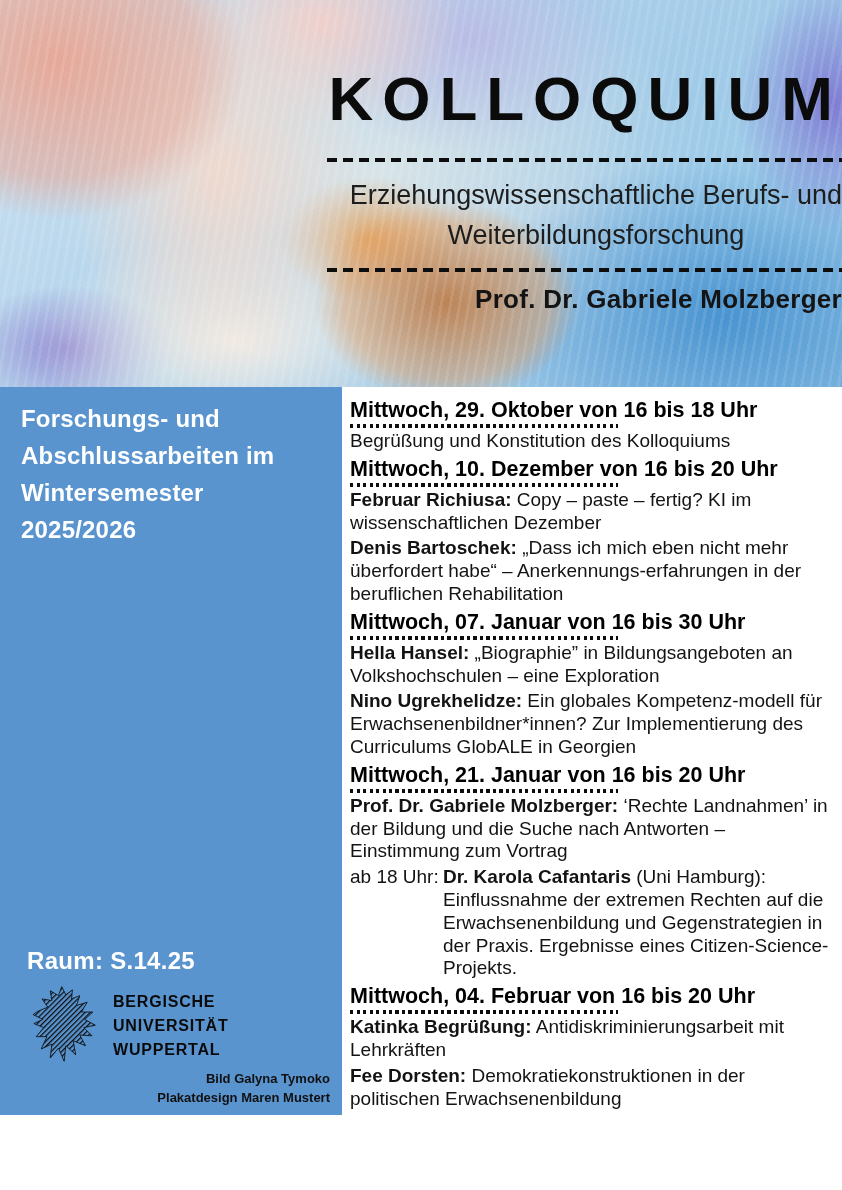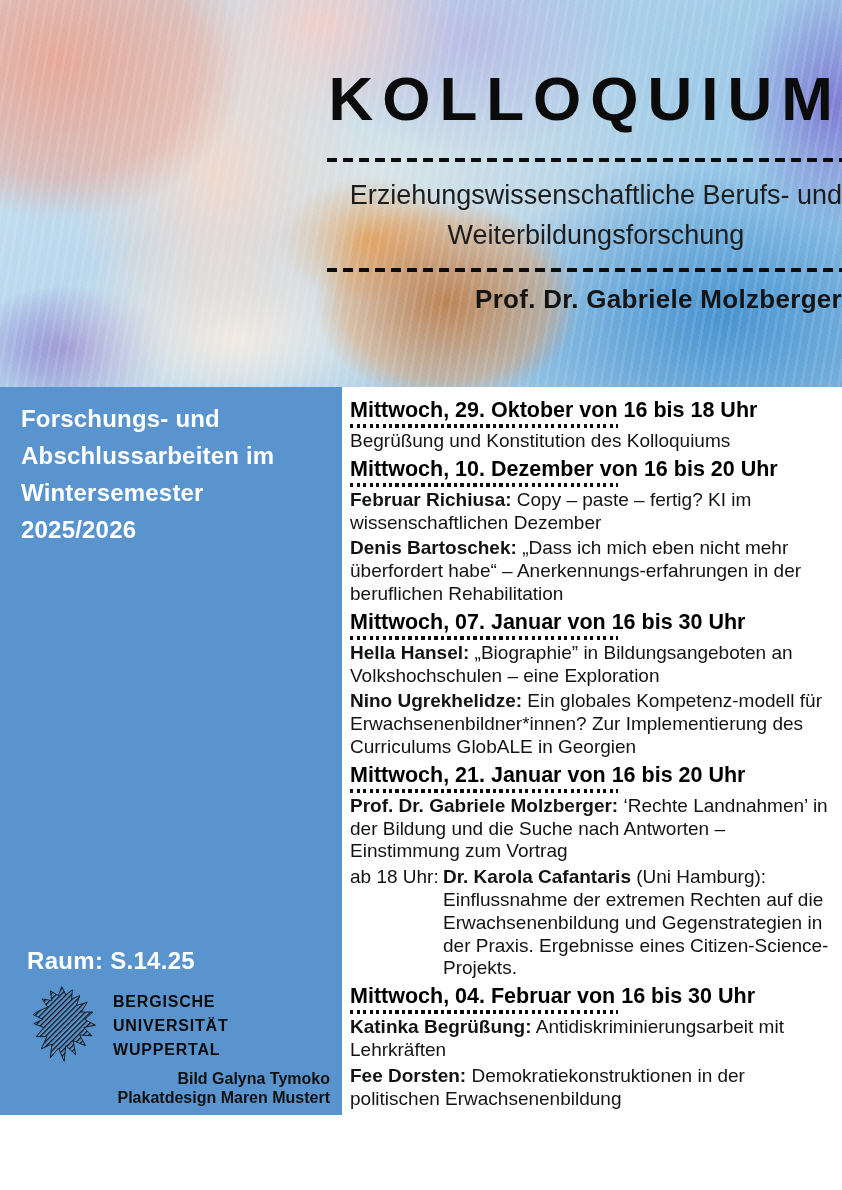--- a/index.html
+++ b/index.html
@@ -47,21 +47,21 @@
   .lower{display:flex;height:728px;}
   .sidebar{
     width:342px;box-sizing:border-box;background:#5994cf;color:#ffffff;
     display:flex;flex-direction:column;padding:13px 0 6px;
   }
   .side-heading{padding:0 18px 0 21px;font-size:24px;line-height:37px;font-weight:600;letter-spacing:0.2px;}
   .room{margin-top:auto;padding-left:27px;font-size:24px;font-weight:600;letter-spacing:0.3px;}
   .logo-row{display:flex;align-items:center;gap:11px;padding:10px 0 0 28px;}
   .lion{width:74px;height:82px;flex:0 0 auto;}
   .wordmark{color:#0a0a0a;font-weight:bold;font-size:16px;line-height:24px;letter-spacing:0.8px;}
-  .credits{align-self:flex-end;text-align:right;padding:2px 12px 2px 0;color:#101010;font-size:16px;line-height:19px;font-weight:600;}
+  .credits{align-self:flex-end;text-align:right;padding:2px 12px 2px 0;color:#101010;font-size:13px;line-height:19px;font-weight:600;}
   
   .schedule{flex:1;box-sizing:border-box;padding:8px 10px 0 8px;color:#131313;}
   .sess-date{margin:2px 0 0;font-size:21.5px;line-height:26px;font-weight:bold;color:#000;}
   .dotline{
     width:268px;height:4px;margin:1px 0 2px;
     background:repeating-linear-gradient(90deg,#0d0d0d 0 3px,rgba(0,0,0,0) 3px 6.5px);
   }
   .talk{margin:2px 0 3px;font-size:19px;line-height:22.8px;max-width:490px;}
   .talk b{font-weight:bold;}
   .hang{display:flex;max-width:490px;}
@@ -138,21 +138,21 @@
         <h2 class="sess-date">Mittwoch, 21. Januar von 16 bis 20 Uhr</h2>
         <div class="dotline"></div>
         <p class="talk"><b>Prof. Dr. Gabriele Molzberger:</b> <span>‘Rechte Landnahmen’ in der Bildung und die Suche nach Antworten – Einstimmung zum Vortrag</span></p>
         <div class="talk hang">
           <span class="tlabel">ab 18 Uhr:</span>
           <p class="tbody"><b>Dr. Karola Cafantaris</b> <span>(Uni Hamburg):</span> <span>Einflussnahme der extremen Rechten auf die Erwachsenenbildung und Gegenstrategien in der Praxis. Ergebnisse eines Citizen-Science-Projekts.</span></p>
         </div>
       </section>
 
       <section>
-        <h2 class="sess-date">Mittwoch, 04. Februar von 16 bis 30 Uhr</h2>
+        <h2 class="sess-date">Mittwoch, 04. Februar von 16 bis 20 Uhr</h2>
         <div class="dotline"></div>
         <p class="talk"><b>Katinka Begrüßung:</b> <span>Antidiskriminierungsarbeit mit Lehrkräften</span></p>
         <p class="talk"><b>Fee Dorsten:</b> <span>Demokratiekonstruktionen in der politischen Erwachsenenbildung</span></p>
       </section>
 
     </main>
   </div>
 </div>
 
 </body></html>

